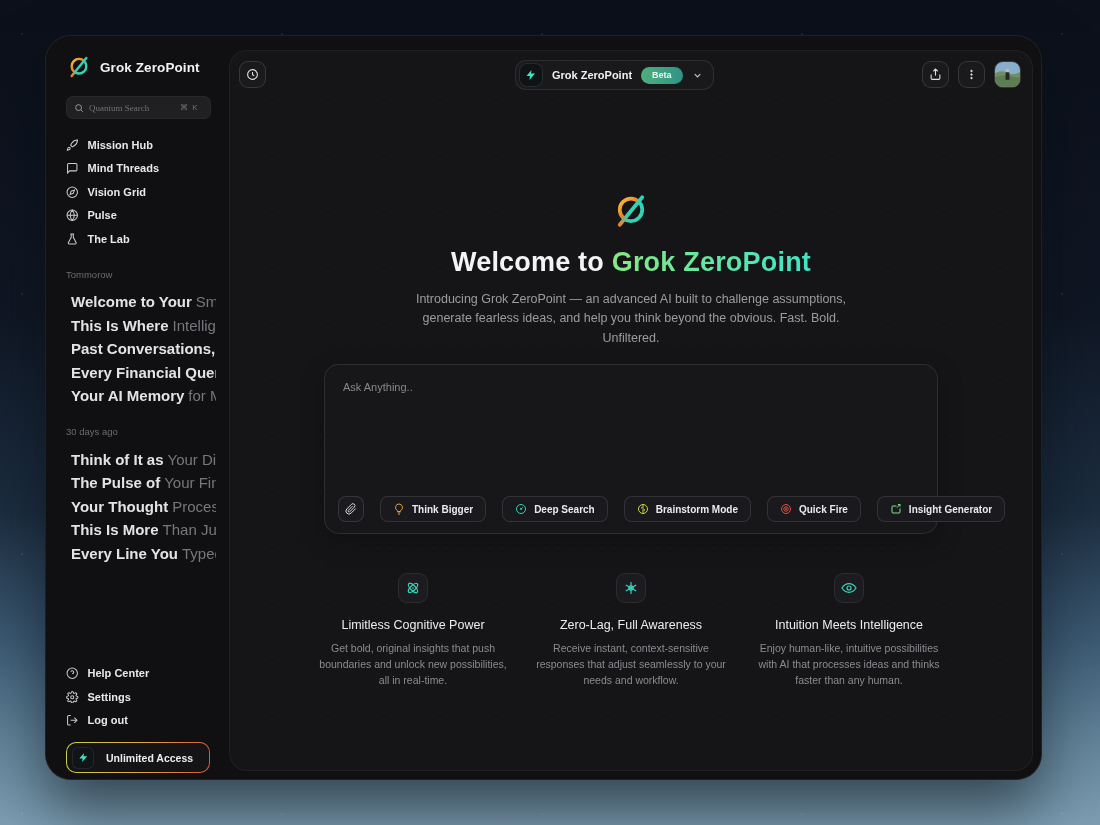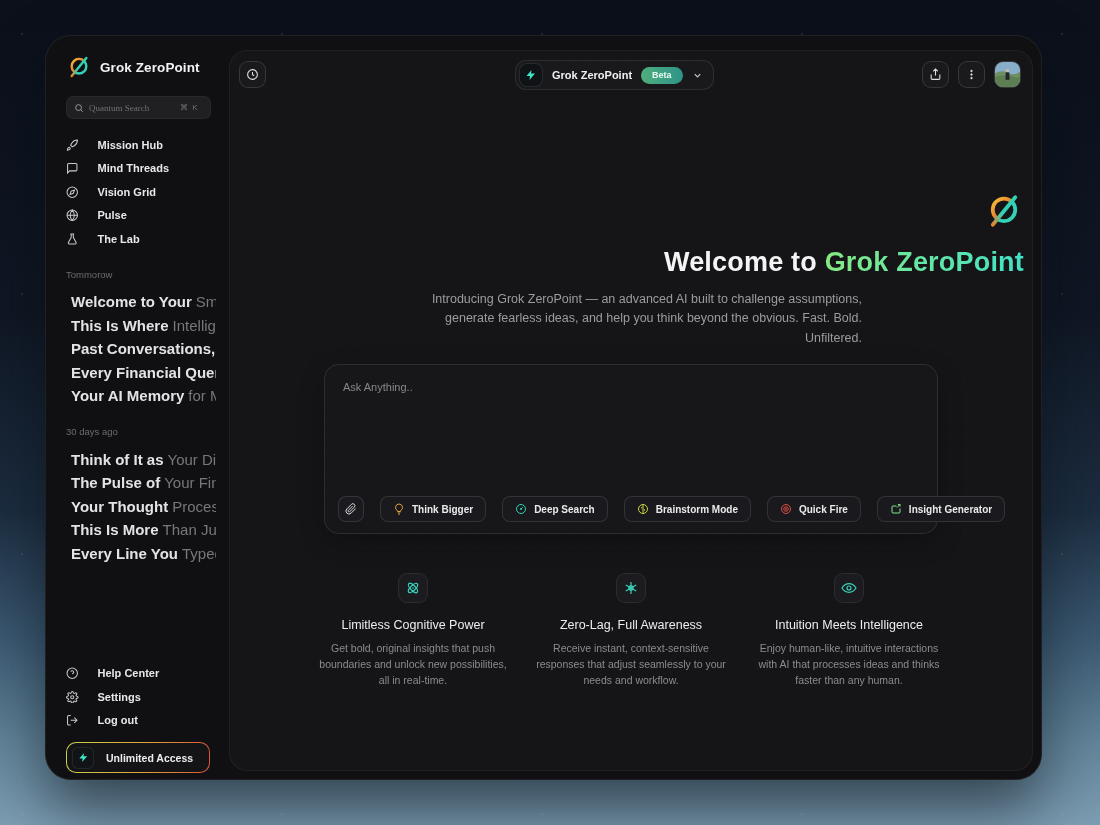--- a/index.html
+++ b/index.html
@@ -51,21 +51,21 @@
   .search svg { width:10px; height:10px; stroke:#9a9a9e; flex:none; }
   .search input {
     background:transparent; border:none; outline:none; width:86px;
     font-family:Liberation Serif, serif; font-size:9px; color:#cfcfd2;
   }
   .search input::placeholder { color:#717175; }
   .search .kbd { font-size:8px; color:#6f6f74; letter-spacing:1px; white-space:nowrap; }
 
   .nav { margin-top:14px; }
   .nav-item, .foot-item {
-    display:flex; align-items:center; gap:19px; height:23.5px; cursor:pointer;
+    display:flex; align-items:center; gap:9px; height:23.5px; cursor:pointer;
     color:#e8e8ea; font-size:11px; font-weight:700;
   }
   .nav-item svg, .foot-item svg { width:12.5px; height:12.5px; stroke:#c9c9cd; flex:none; }
 
   .sec-title { margin-top:22px; font-size:9.5px; color:#6c6c71; }
   .sec-title.first { margin-top:18px; }
   .hist { margin-top:7px; }
   .hist-item {
     height:23.5px; display:flex; align-items:flex-end; padding-left:5px; cursor:pointer;
     font-size:15px; white-space:nowrap; overflow:hidden; max-width:150px;
@@ -118,21 +118,21 @@
   }
   .model-pill .bolt-box svg { width:12px; height:12px; fill:#3ee6c4; }
   .model-name { font-size:11px; font-weight:700; color:#f0f0f2; }
   .beta-badge {
     font-size:9px; font-weight:700; color:#eafaf4; padding:3.5px 11px; border-radius:10px;
     background:linear-gradient(90deg,#4fae7d,#2e9488);
   }
   .model-pill .chev { width:11px; height:11px; stroke:#c5c5c9; }
 
   
-  .hero { position:absolute; top:140px; left:0; right:8px; text-align:right; }
+  .hero { position:absolute; top:140px; left:0; right:0; text-align:center; }
   .hero .mark svg { width:40px; height:40px; }
   .hero h1 { margin-top:12px; font-size:27px; font-weight:800; color:#f4f4f5; letter-spacing:.2px; }
   .hero h1 .accent {
     background:linear-gradient(90deg,#86e983,#41e3c6);
     -webkit-background-clip:text; background-clip:text; color:transparent;
   }
   .hero p {
     margin:12px auto 0; max-width:470px; font-size:12.5px; line-height:1.55; color:#9c9ca0;
   }
 
@@ -476,18 +476,18 @@
         <p>Receive instant, context-sensitive responses that adjust seamlessly to your needs and workflow.</p>
       </div>
       <div class="feature">
         <div class="f-icon">
           <svg viewBox="0 0 24 24" fill="none" stroke-width="1.8">
             <path d="M1.5 12S5.5 5.5 12 5.5 22.5 12 22.5 12 18.5 18.5 12 18.5 1.5 12 1.5 12z"></path>
             <circle cx="12" cy="12" r="3"></circle>
           </svg>
         </div>
         <h3>Intuition Meets Intelligence</h3>
-        <p>Enjoy human-like, intuitive interactions with AI that processes ideas and thinks faster than any human.</p>
+        <p>Enjoy human-like, intuitive possibilities with AI that processes ideas and thinks faster than any human.</p>
       </div>
     </div>
 
   </div>
 </div>
 
 </body></html>

